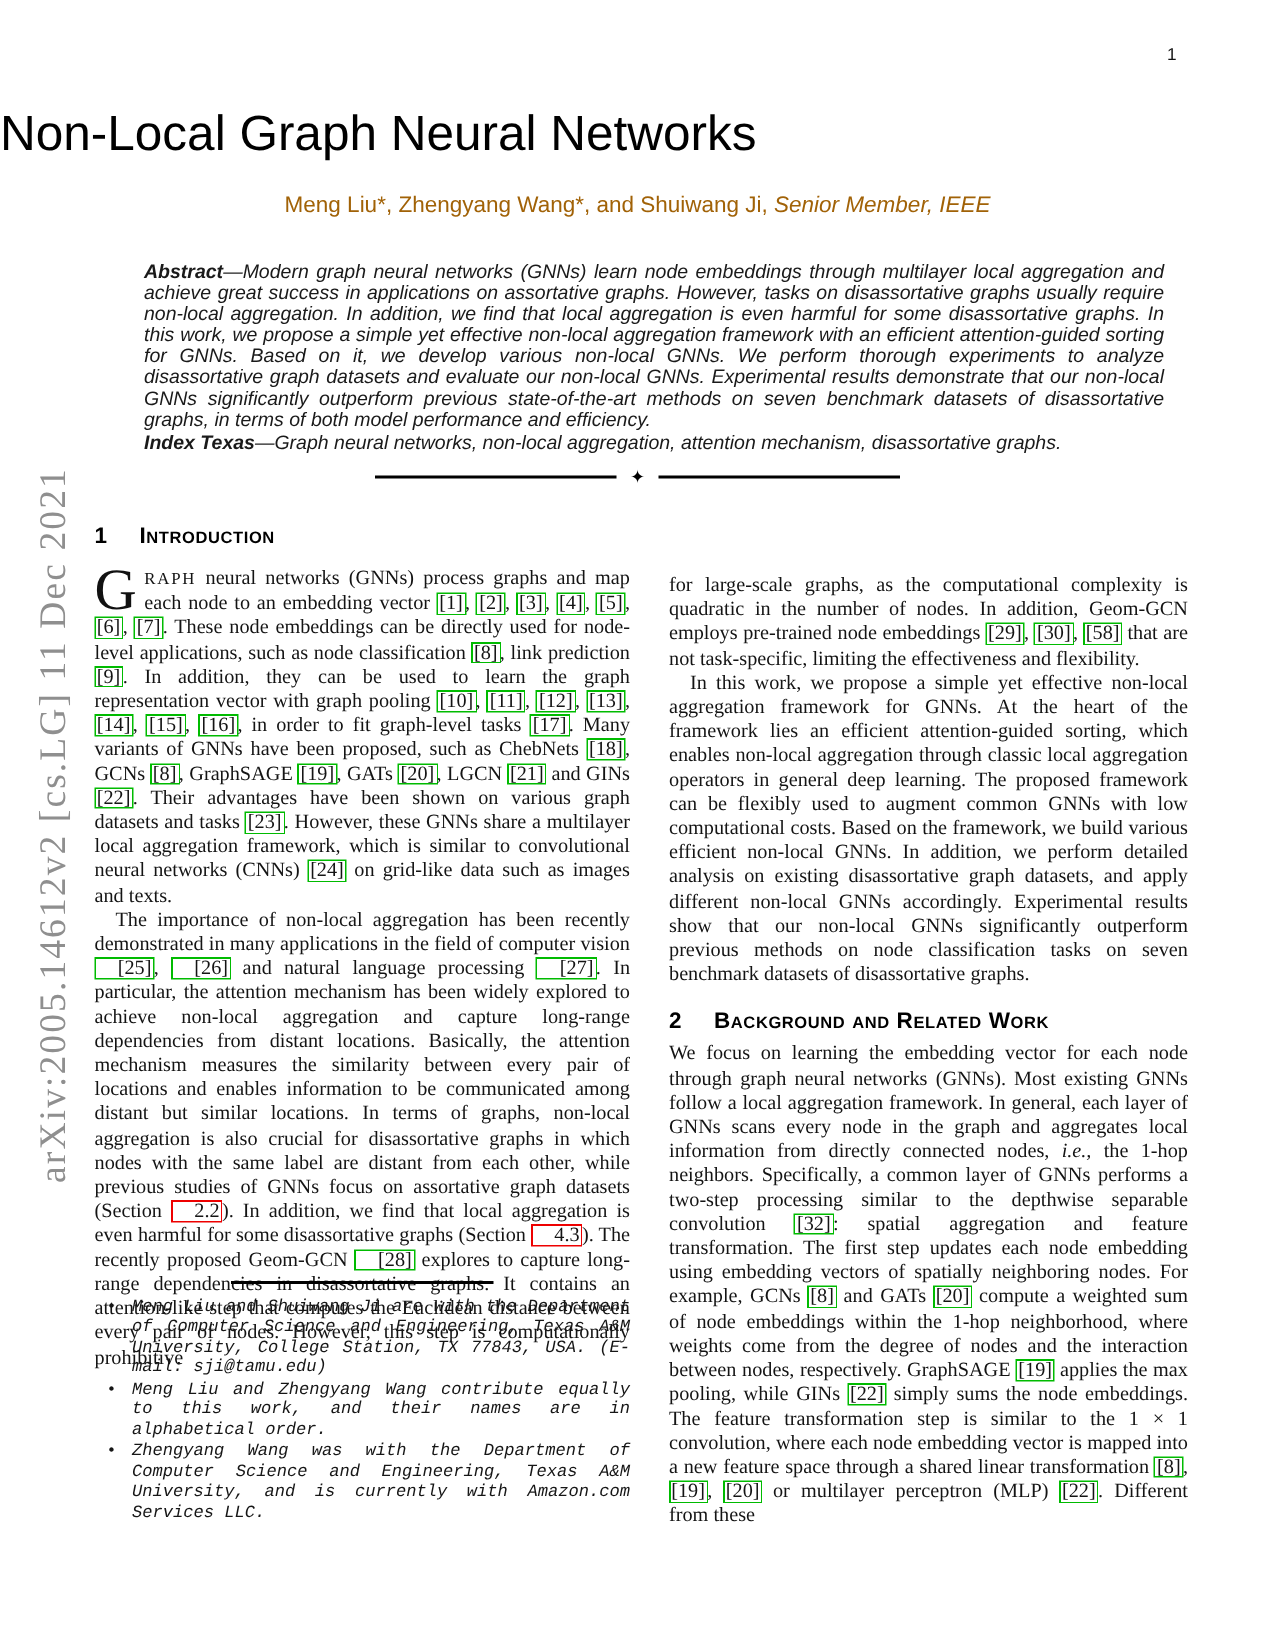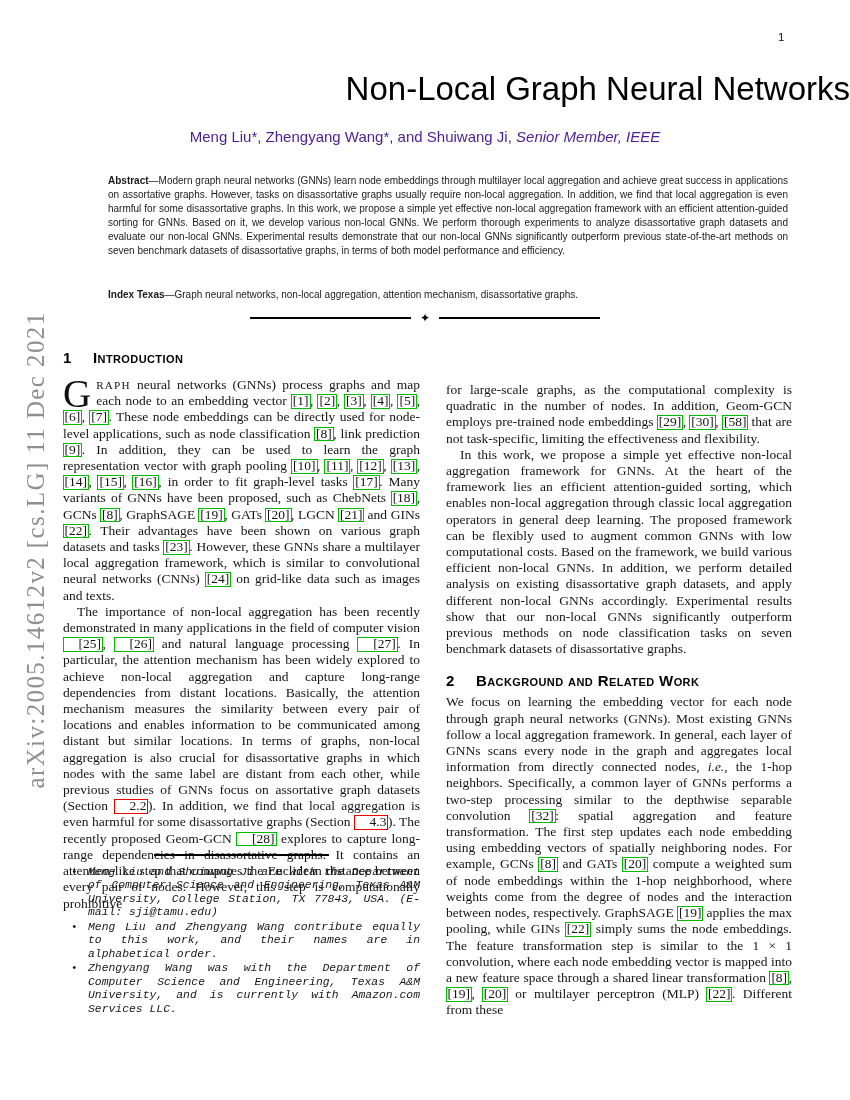--- a/index.html
+++ b/index.html
@@ -14,32 +14,32 @@
   }
   .watermark{
     position:absolute; top:550px; left:36px;
     transform:translate(-50%,-50%) rotate(-90deg);
     white-space:nowrap; font-family:"Liberation Serif", serif;
     font-size:25px; letter-spacing:1.4px; color:#8f8f8f;
   }
   
   .title{
     position:absolute; top:70px; left:0; width:100%; margin:0;
-    text-align:right; font-family:"Liberation Sans", sans-serif;
+    text-align:left; font-family:"Liberation Sans", sans-serif;
     font-weight:normal; font-size:33px; color:#000;
   }
   .authors{
     position:absolute; top:128px; left:0; width:100%;
-    text-align:center; font-family:"Liberation Sans", sans-serif; font-size:15px; color:#4c1d95;
+    text-align:center; font-family:"Liberation Sans", sans-serif; font-size:15px; color:#a16207;
   }
   
   .abstract, .index-terms{
-    position:absolute; left:108px; width:680px;
-    font-family:"Liberation Sans", sans-serif; font-size:10px; line-height:14.1px;
-    text-align:justify; color:#1a1a1a;
+    position:absolute; left:96px; width:680px;
+    font-family:"Liberation Sans", sans-serif; font-size:13px; line-height:14.1px;
+    text-align:justify; color:#1a1a1a;font-style:italic;
   }
   .abstract{top:174px;}
   .index-terms{top:288px;}
   .abstract b, .index-terms b{font-weight:bold;}
   
   .separator{
     position:absolute; top:311px; left:250px; width:350px; height:14px;
     display:flex; align-items:center;
   }
   .separator .line{flex:1; height:1.2px; background:#000;}

